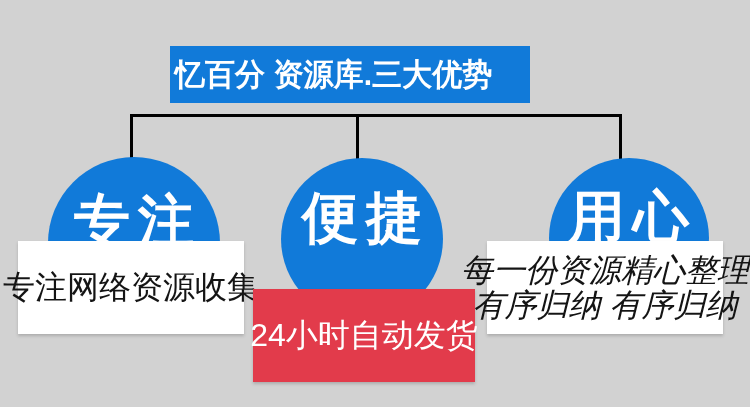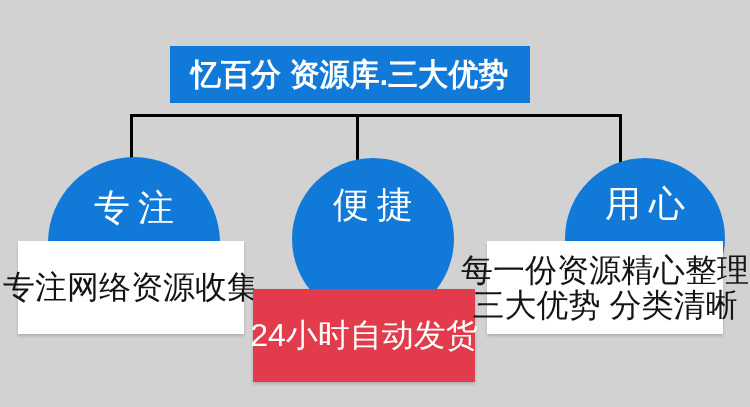--- a/index.html
+++ b/index.html
@@ -21,21 +21,21 @@
     position:relative;
     width:750px;height:407px;
     background:var(--background);
     overflow:hidden;
   }
   
   .banner{
     position:absolute;
     left:170px;top:46px;width:360px;height:57px;
     background:var(--blue);
-    display:flex;align-items:center;justify-content:center;
+    display:flex;align-items:center;
     z-index:3;
   }
   .banner-text{
     color:var(--white);
     font-size:31px;
     font-weight:800;
     letter-spacing:0px;
     white-space:nowrap;
     transform:scaleX(0.97);
   }
@@ -57,26 +57,26 @@
   .v-right{left:619px;}
   
   .circle{
     position:absolute;
     background:var(--blue);
     border-radius:50%;
     display:flex;justify-content:center;align-items:flex-start;
     z-index:1;
   }
   .circle-1{left:48px;top:157px;width:172px;height:172px;}
-  .circle-2{left:292px;top:158px;width:162px;height:162px;justify-content:center;}
-  .circle-3{left:565px;top:158px;width:160px;height:160px;}
+  .circle-2{left:281px;top:158px;width:162px;height:162px;justify-content:center;}
+  .circle-3{left:549px;top:158px;width:160px;height:160px;}
   .circle-label{
     color:var(--white);
-    font-weight:400;
-    font-size:36px;
+    font-weight:700;
+    font-size:56px;
     letter-spacing:8px;
     padding-left:8px; 
     white-space:nowrap;
   }
   .circle-1 .circle-label{padding-top:27px;}
   .circle-2 .circle-label{padding-top:23px;}
   .circle-3 .circle-label{padding-top:22px;}
   
   .box{
     position:absolute;
@@ -90,21 +90,21 @@
     color:var(--box_text);
     box-shadow:0 2px 3px rgba(0,0,0,0.18);
   }
   .box-red{
     background:var(--red);
     color:var(--white);
     box-shadow:0 2px 3px rgba(0,0,0,0.18);
   }
   .box-1{left:18px;width:226px;}
   .box-2{left:253px;width:222px;margin-top:48px;}
-  .box-3{left:487px;width:236px;}
+  .box-3{left:487px;width:236px;font-style:italic;}
   .box-line{
     font-size:32px;
     line-height:35px;
     white-space:nowrap;
     text-align:right;
   }
 </style>
 </head>
 <body>
 
@@ -130,16 +130,16 @@
   </div>
 
   <div class="box box-white box-1">
     <div class="box-line">专注网络资源收集</div>
   </div>
   <div class="box box-red box-2">
     <div class="box-line">24小时自动发货</div>
   </div>
   <div class="box box-white box-3">
     <div class="box-line">每一份资源精心整理</div>
-    <div class="box-line">三大优势 分类清晰</div>
+    <div class="box-line">有序归纳 有序归纳</div>
   </div>
 
 </div>
 
 </body></html>

